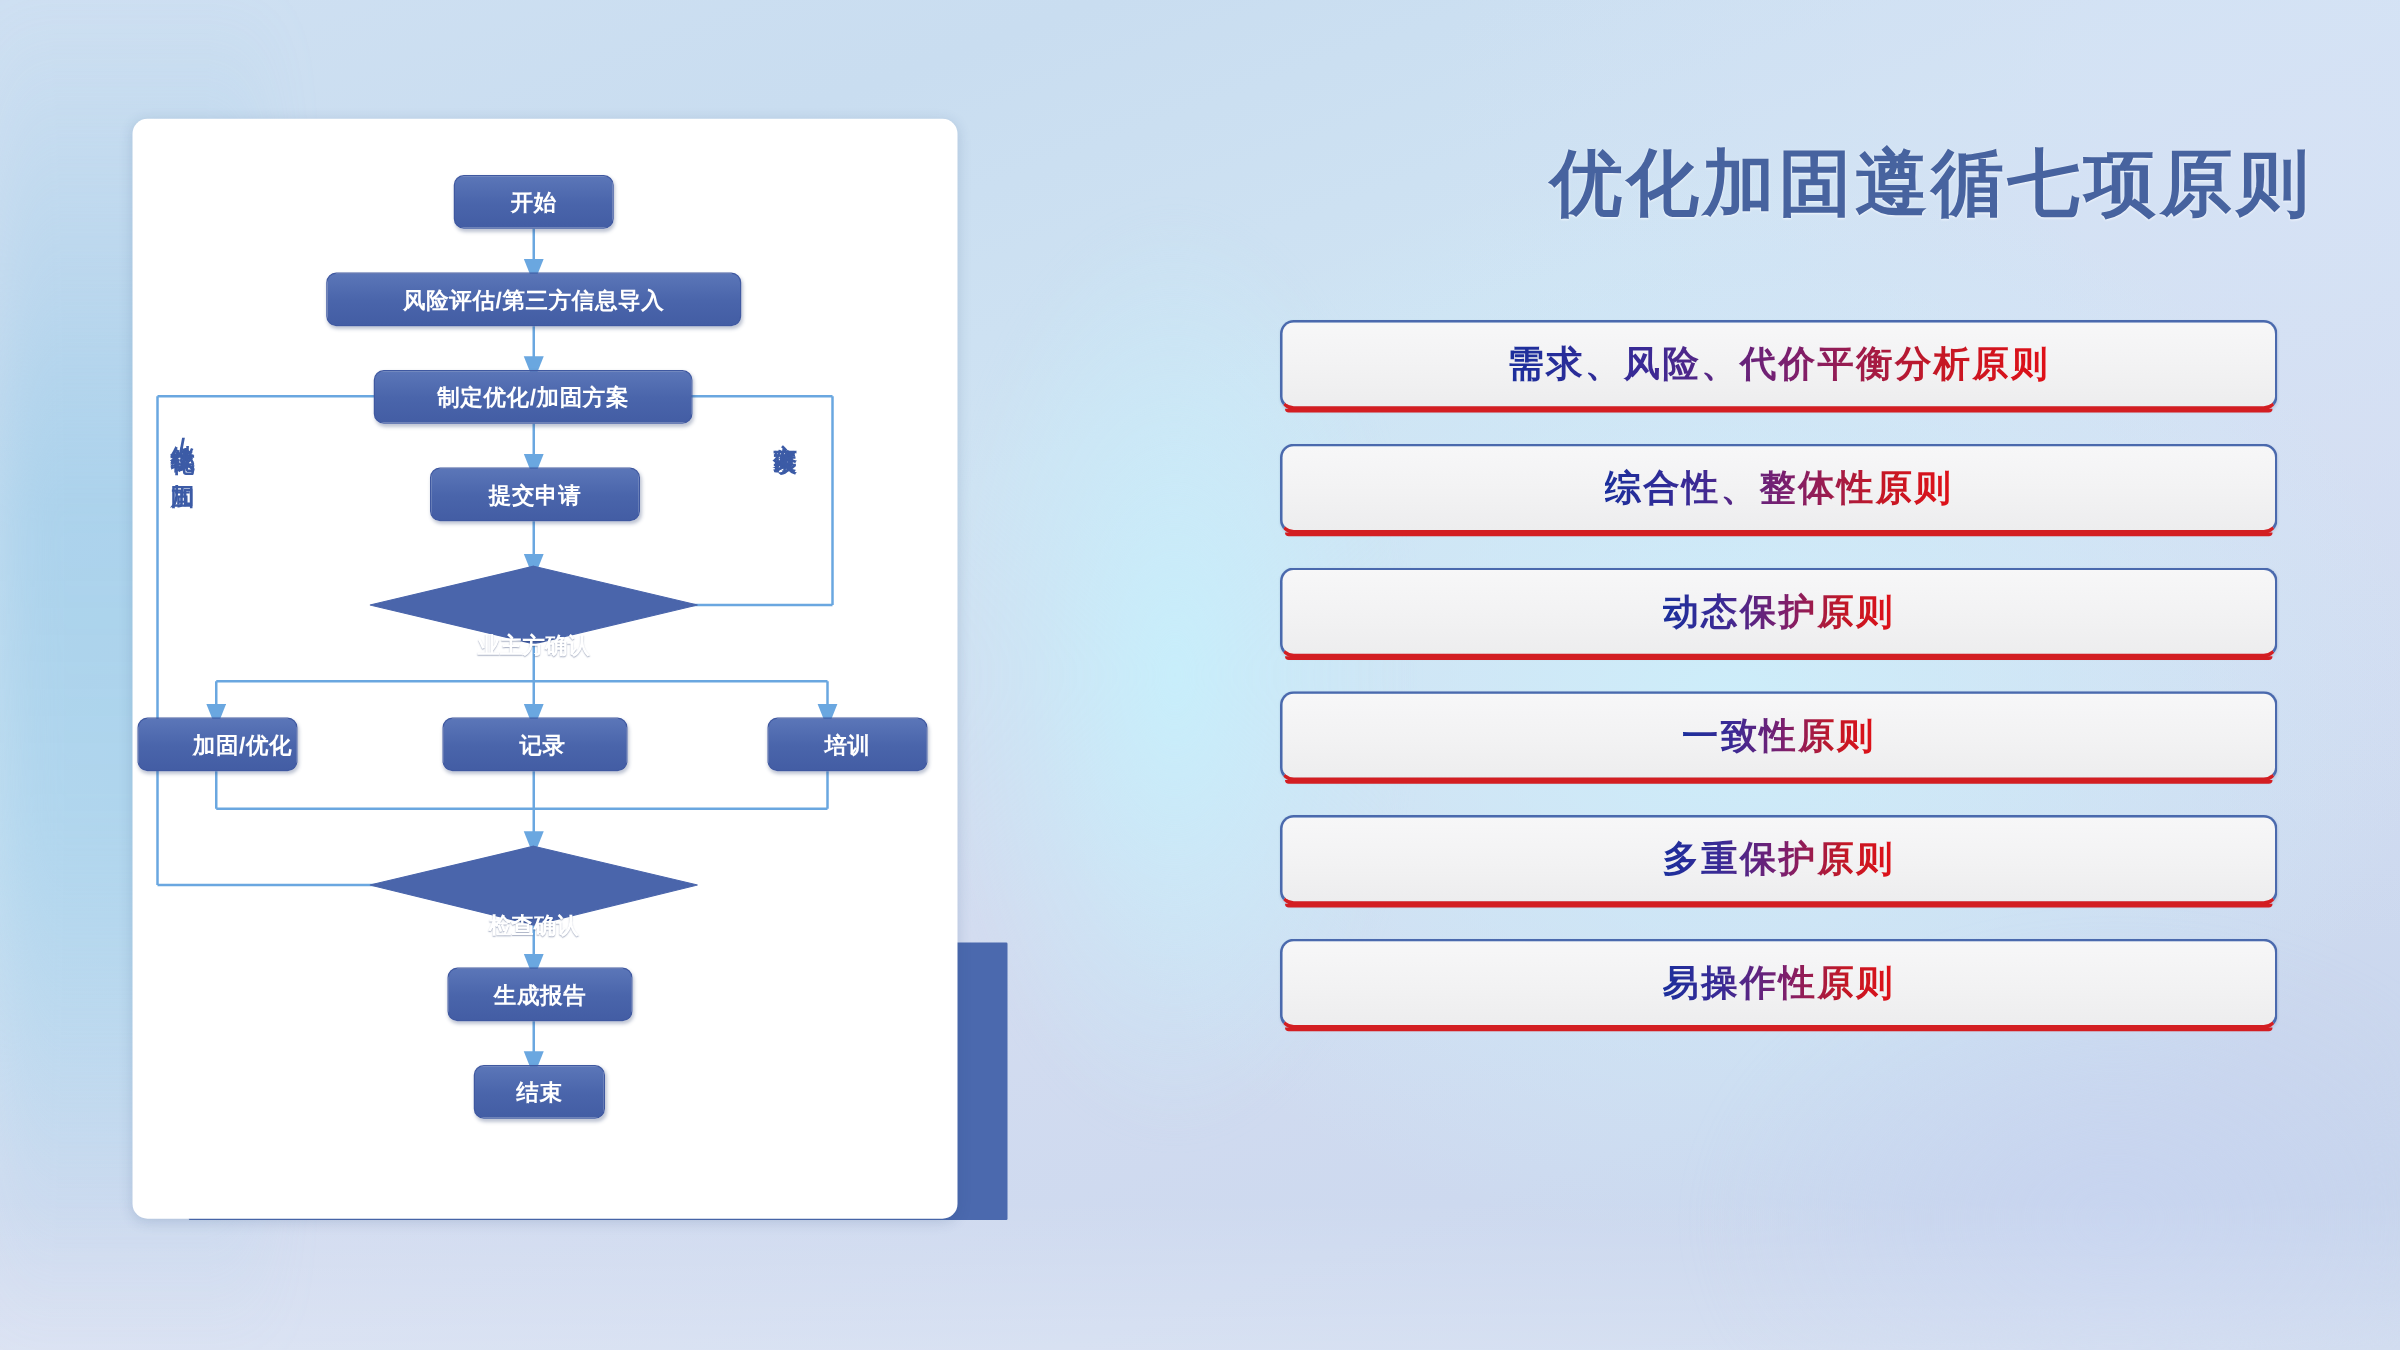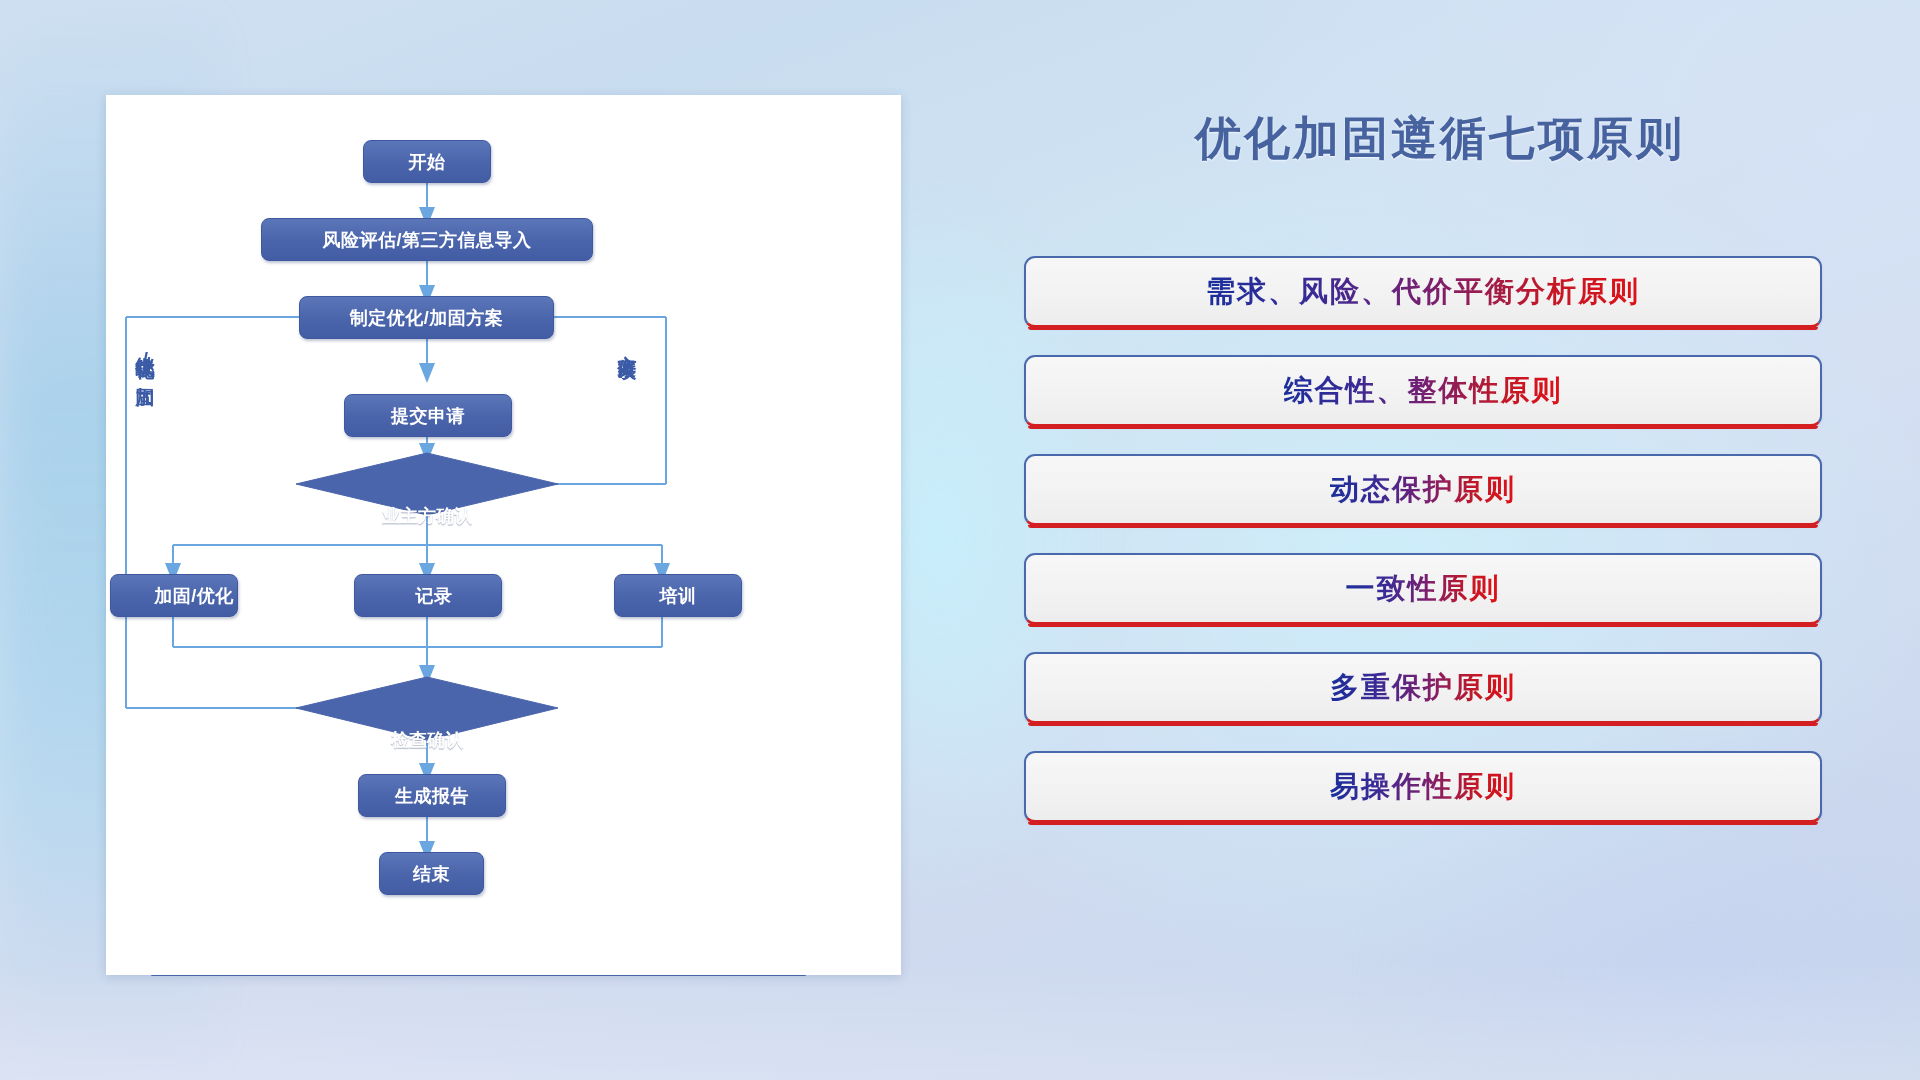--- a/index.html
+++ b/index.html
@@ -35,23 +35,24 @@
     background: linear-gradient(180deg, rgba(255,255,255,0) 0%, rgba(255,255,255,0.22) 100%);
   }
 
   
   .flow-shadow {
     position: absolute; left: 151px; top: 754px; width: 655px; height: 222px;
     background: #4b69ae;
     border-radius: 1px;
   }
   .flow-card {
-    position: absolute; left: 106px; top: 95px; width: 795px; height: 880px;
+    position: absolute; left: 106px; top: 95px; width: 660px; height: 880px;
     background: #ffffff;
     box-shadow: 0 2px 10px rgba(40,70,120,0.18);
+    border-radius: 12px;
   }
 
   .flow-canvas { position: absolute; left: 0; top: 0; width: 680px; height: 880px; }
 
   .node {
     position: absolute;
     background: linear-gradient(180deg, #5b76b8 0%, #4a65ab 52%, #435da4 100%);
     border: 1px solid #3f58a0;
     border-radius: 8px;
     color: #ffffff;
@@ -78,22 +79,22 @@
     font-weight: bold;
     font-size: 18px;
     white-space: nowrap;
     text-shadow: 0 1px 1px rgba(30,50,100,0.4);
     margin-top: 30px;
   }
 
   
   .panel-title {
     position: absolute; left: 1030px; top: 108px; width: 820px;
-    text-align: center;
-    font-size: 46px; font-weight: bold;
+    text-align: right;
+    font-size: 58px; font-weight: bold;
     color: #47639f;
     letter-spacing: 3px;
     text-shadow: 0 1px 2px rgba(255,255,255,0.75);
   }
 
   .cards { position: absolute; left: 1024px; top: 232px; width: 798px; }
 
   .pcard {
     position: relative;
     height: 72px;
@@ -183,21 +184,21 @@
   </div>
 
   <div class="node" style="left:155px; top:123px; width:332px; height:43px; font-size:18px;">
     <span>风险评估/第三方信息导入</span>
   </div>
 
   <div class="node" style="left:193px; top:201px; width:255px; height:43px; font-size:18px;">
     <span>制定优化/加固方案</span>
   </div>
 
-  <div class="node" style="left:238px; top:279px; width:168px; height:43px; font-size:18px;margin-top:20px;">
+  <div class="node" style="left:238px; top:279px; width:168px; height:43px; font-size:18px;">
     <span>提交申请</span>
   </div>
 
   <div class="diamond-text" style="left:190px; top:379px; width:262px; text-align:center;">业主方确认</div>
 
   <div class="node" style="left:4px; top:479px; width:128px; height:43px; font-size:18px;padding-left:40px;">
     <span>加固/优化</span>
   </div>
 
   <div class="node" style="left:248px; top:479px; width:148px; height:43px; font-size:18px;padding-left:12px;">

